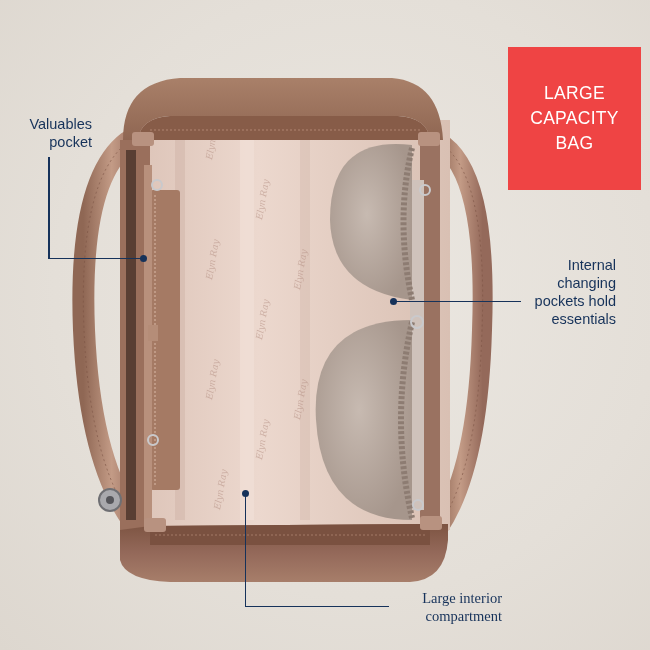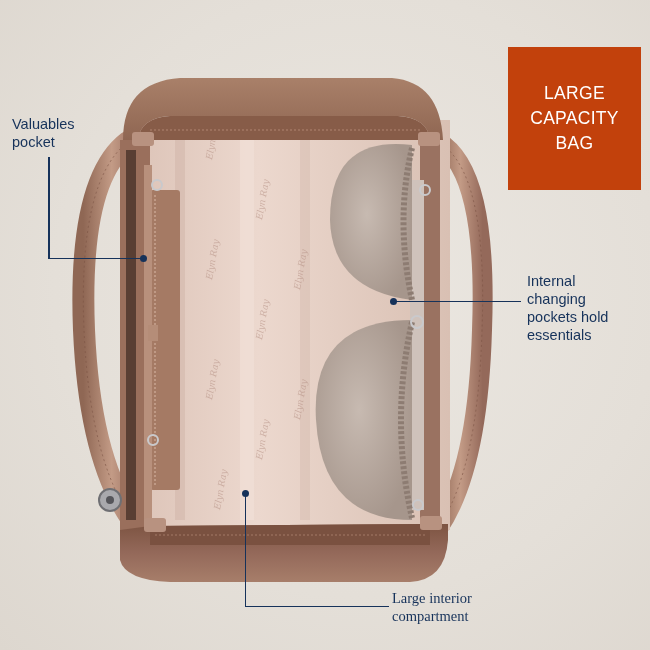--- a/index.html
+++ b/index.html
@@ -10,34 +10,34 @@
     position: relative;
   }
   .canvas {
     position: absolute; left: 0; top: 0; width: 650px; height: 650px;
     background: radial-gradient(ellipse at 55% 45%, #ebe7e1 0%, #e4dfd8 60%, #ddd7cf 100%);
   }
   .bag-svg { position: absolute; left: 0; top: 0; width: 650px; height: 650px; }
 
   .badge {
     position: absolute; left: 508px; top: 47px; width: 133px; height: 143px;
-    background: #c2410c;
+    background: #ef4444;
     display: flex; flex-direction: column; align-items: center; justify-content: center;
     color: #ffffff; font-size: 17.5px; line-height: 25px; letter-spacing: 0.3px;
     text-align: center;
   }
   .badge span { display: block; }
 
   .label {
     position: absolute; color: #16325a; font-size: 14.5px; line-height: 18px;
-    text-align: left;
+    text-align: right;
   }
   .label span { display: block; }
   .label-valuables { left: 12px; top: 115px; width: 80px; }
-  .label-internal { left: 527px; top: 256px; width: 110px; margin-top: 16px; }
+  .label-internal { left: 506px; top: 256px; width: 110px; }
   .label-interior { left: 392px; top: 589px; width: 110px; font-family: Liberation Serif, serif; }
 
   .callout-line { position: absolute; background: #16325a; }
   .callout-dot { position: absolute; width: 7px; height: 7px; border-radius: 50%; background: #16325a; }
 </style>
 </head>
 <body>
 
 <div class="canvas"></div>
 

